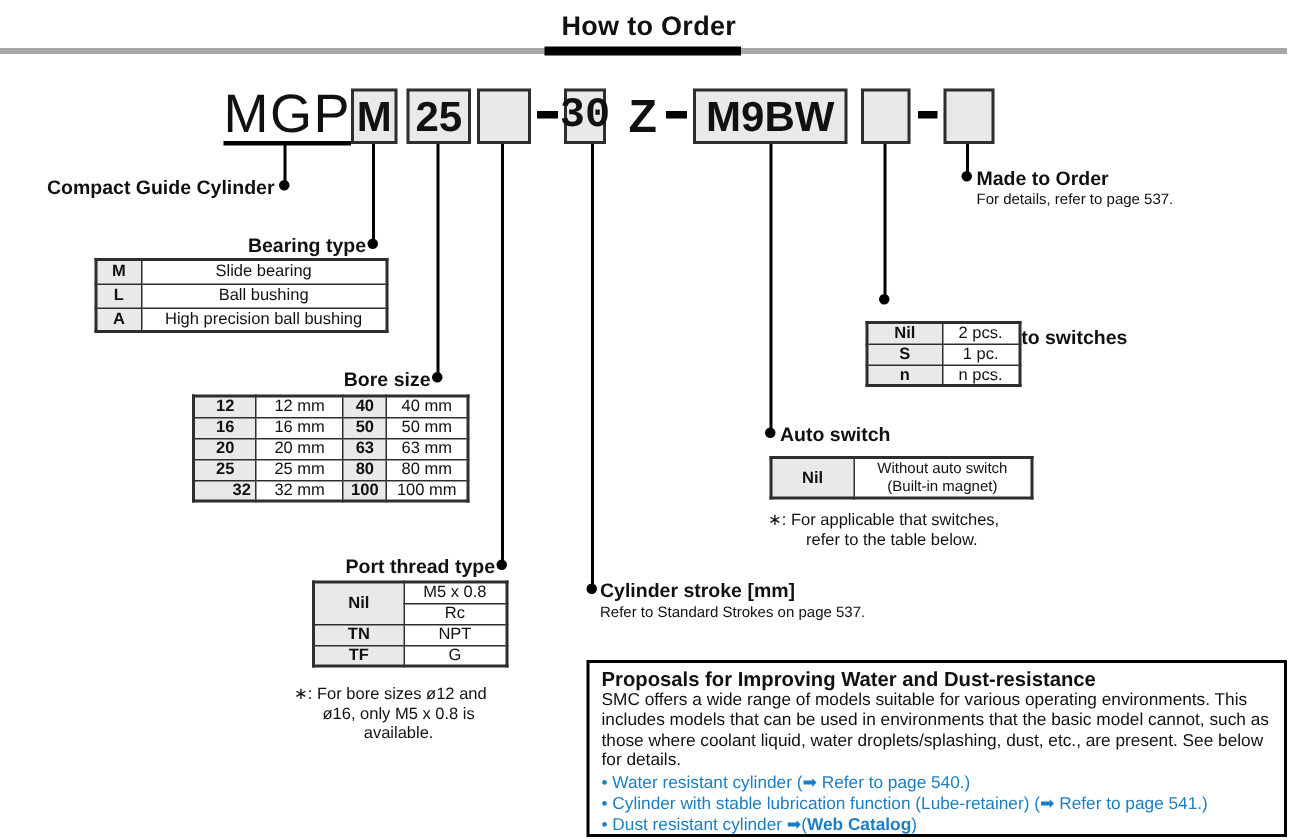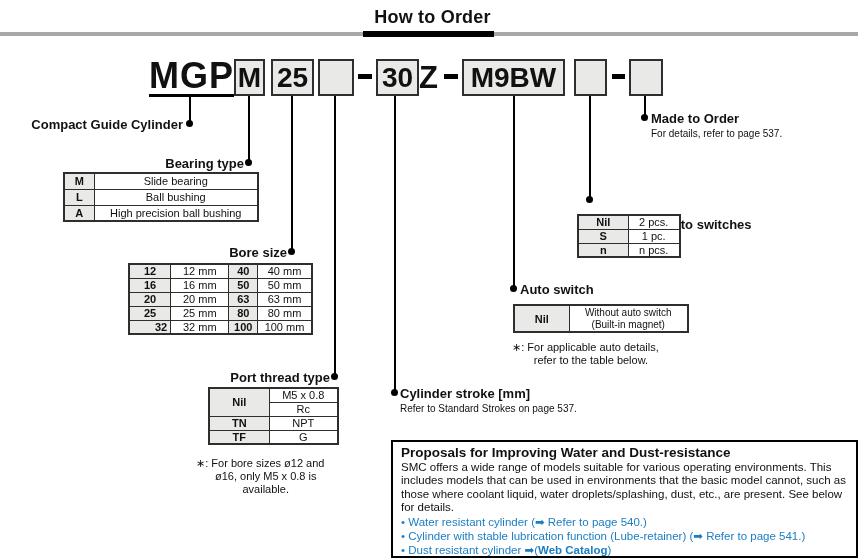--- a/index.html
+++ b/index.html
@@ -7,21 +7,21 @@
   body { font-family:"Liberation Sans", sans-serif; color:#111; }
   .canvas { position:relative; width:865px; height:560px; background:#fff; overflow:hidden; }
 
   
   .page-title { position:absolute; top:7px; left:0; width:100%; text-align:center;
                 font-size:18px; font-weight:bold; letter-spacing:0.2px; }
   .rule-gray  { position:absolute; top:32px; left:0; width:858px; height:4px; background:#a8a8a8; }
   .rule-black { position:absolute; top:31px; left:363px; width:131px; height:6px; background:#000; }
 
   
-  .mgp { position:absolute; left:149px; top:58px; font-size:36px; font-weight:bold;
+  .mgp { position:absolute; left:149px; top:58px; font-size:36px; font-weight:normal;
          letter-spacing:1px; line-height:36px; border-bottom:3px solid #000; padding-bottom:0px; }
   .mbox { position:absolute; top:59px; height:37px; background:#e9e9e7; border:2px solid #2e2e2e;
           display:flex; align-items:center; justify-content:center;
           font-weight:bold; font-size:28px; line-height:28px; }
   .plainchar { position:absolute; top:59px; height:37px; display:flex; align-items:center;
                justify-content:center; font-weight:bold; font-size:31px; }
   .hdash { position:absolute; top:74px; height:5px; background:#000; }
 
   
   .vline { position:absolute; width:2px; background:#000; }
@@ -56,21 +56,21 @@
 
   <div class="page-title">How to Order</div>
   <div class="rule-gray"></div>
   <div class="rule-black"></div>
 
   <div class="mgp">MGP</div>
   <div class="mbox" style="left:234px; width:31px;">M</div>
   <div class="mbox" style="left:271px; width:43px;">25</div>
   <div class="mbox" style="left:318px; width:36px;"></div>
   <div class="hdash" style="left:358px; width:14px;"></div>
-  <div class="mbox" style="left:376px; width:43px;">30</div>
+  <div class="mbox" style="left:376px; width:28px;font-family:Liberation Mono, monospace;">30</div>
   <div class="plainchar" style="left:417px; width:23px;">Z</div>
   <div class="hdash" style="left:444px; width:14px;"></div>
   <div class="mbox" style="left:462px; width:103px;">M9BW</div>
   <div class="mbox" style="left:574px; width:33px;"></div>
   <div class="hdash" style="left:612px; width:13px;"></div>
   <div class="mbox" style="left:629px; width:34px;"></div>
 
   <div class="vline" style="left:189px; top:96px; height:28px;"></div>
   <div class="dot" style="left:186px; top:120px;"></div>
 
@@ -186,21 +186,21 @@
         <tr>
       <td class="code" style="width:55px; height:27px;">Nil</td>
       <td style="width:119px;" class="cell-sm">
         <div>Without auto switch</div>
         <div>(Built-in magnet)</div>
       </td>
     </tr>
   </tbody>
     </table>
   <div class="note" style="left:512px; top:341px;">
-    <div>∗: For applicable auto details,</div>
+    <div>∗: For applicable that switches,</div>
     <div class="indent">refer to the table below.</div>
   </div>
 
   <div class="co-label" style="left:597px; top:193px;margin-top:24px;">Number of auto switches</div>
   <table class="tbl" style="left:577px; top:214px;">
     <tbody>
         <tr>
       <td class="code" style="width:50px; height:14px;">Nil</td>
       <td style="width:52px;">2 pcs.</td>
     </tr>

